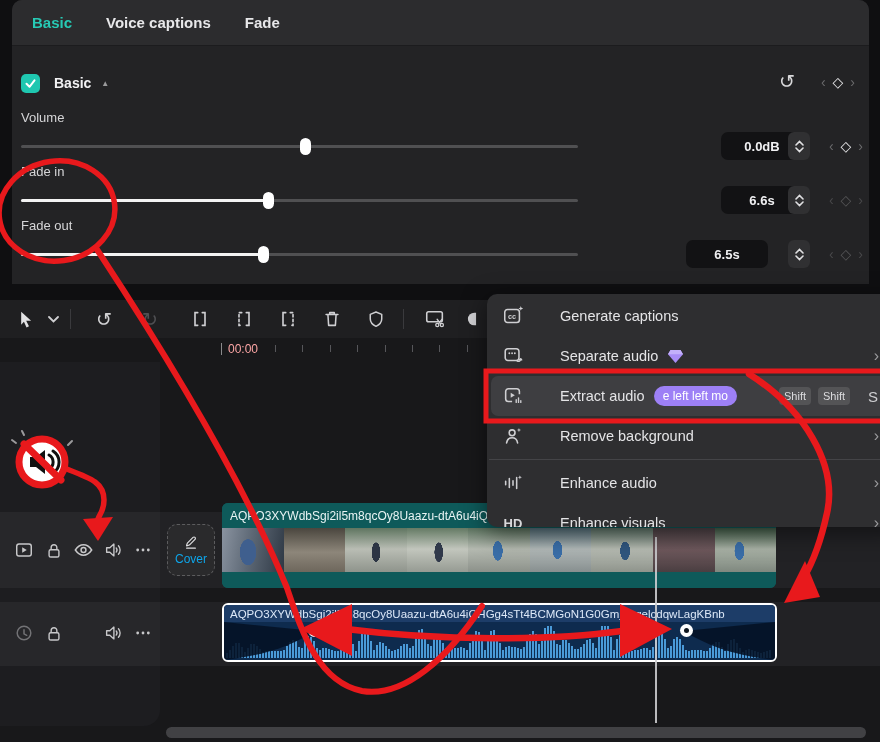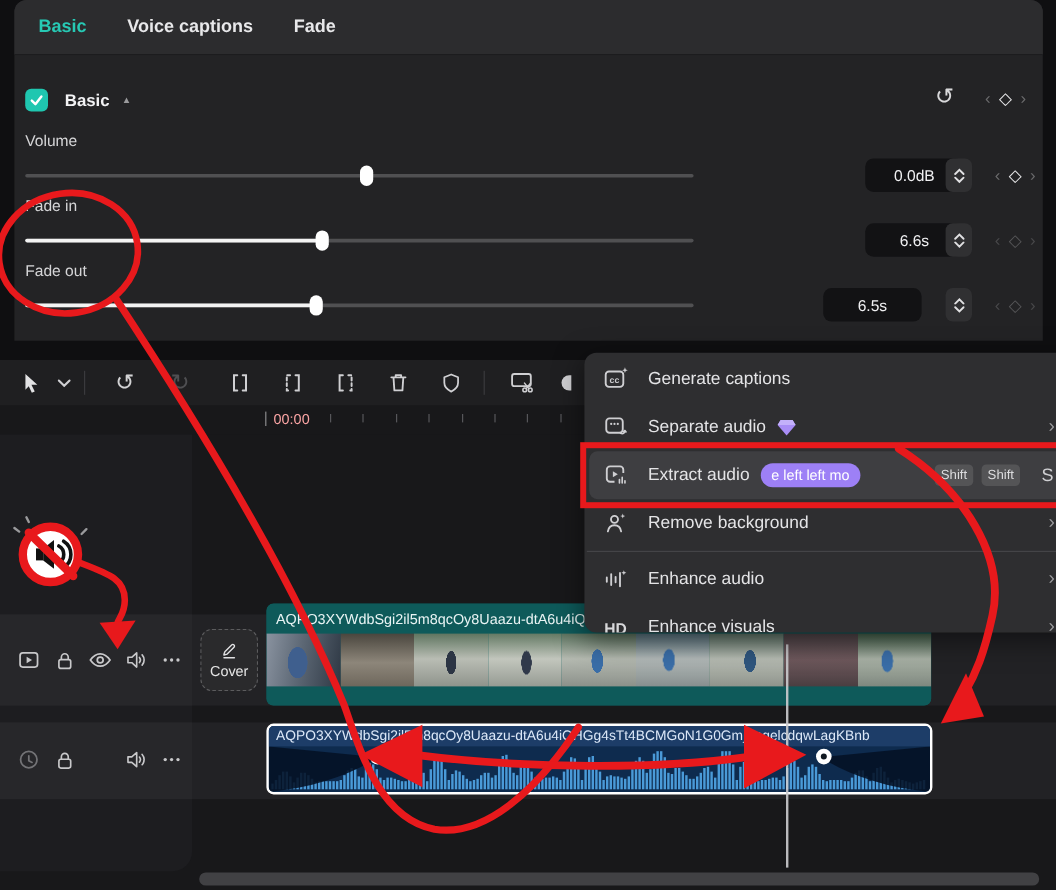--- a/index.html
+++ b/index.html
@@ -25,21 +25,21 @@
   .kf .c{font-size:14px;color:#6a6a6c;}
   .kf .d{font-size:14px;}
   .kf .d.on{color:#ececee;} .kf .d.off{color:#565658;}
   .kf.dim .c{color:#48484a;}
 
   .sl-label{font-size:13px;color:#d5d5d7;}
   .track{position:absolute;height:3px;border-radius:2px;background:#505052;}
   .fill{position:absolute;height:3px;border-radius:2px;background:#f3f3f3;}
   .thumbk{position:absolute;width:11px;height:17px;border-radius:6px;background:#ffffff;top:-7px;}
   .valbox{position:absolute;width:82px;height:28px;background:#121214;border-radius:7px;
-          display:flex;align-items:center;justify-content:center;font-size:13px;color:#f0f0f2;}
+          display:flex;align-items:center;justify-content:center;font-size:13px;color:#f0f0f2;font-weight:bold;}
   .stepper{position:absolute;width:22px;height:28px;background:#303032;border-radius:6px;
            display:flex;flex-direction:column;align-items:center;justify-content:center;gap:1px;}
 
   
   #timeline{left:0;top:300px;width:880px;height:442px;background:#18181a;}
   #toolbar{left:0;top:0;width:880px;height:38px;background:#1f1f21;display:flex;align-items:center;}
   .tbi{display:flex;align-items:center;justify-content:center;width:34px;height:28px;color:#d2d2d4;}
   .tbi.dis{color:#4f4f52;}
   .tdiv{width:1px;height:20px;background:#3a3a3d;margin:0 6px;}
   .glyph{font-size:19px;line-height:19px;}
@@ -49,21 +49,21 @@
   .tick{position:absolute;top:7px;width:1px;height:7px;background:#56565a;}
 
   #hdrpanel{left:0;top:62px;width:160px;height:364px;background:#1d1d20;border-radius:0 0 16px 0;}
   .rowstrip{left:0;width:880px;background:#222225;}
   #vrow{top:212px;height:76px;} #arow{top:302px;height:64px;}
   .hcell{position:absolute;left:0;width:160px;background:#27272a;}
   .hicon{position:absolute;width:22px;height:22px;color:#c8c8ca;display:flex;align-items:center;justify-content:center;}
 
   #cover{left:167px;top:224px;width:46px;height:50px;background:#2a2a2c;border:1.5px dashed #5c5c5e;
          border-radius:10px;display:flex;flex-direction:column;align-items:center;justify-content:center;gap:2px;}
-  #cover span{font-size:12px;color:#e5e5e5;}
+  #cover span{font-size:12px;color:#0ea5e9;}
 
   #vclip{left:222px;top:203px;width:554px;height:85px;border-radius:6px;overflow:hidden;background:#0d5c5c;}
   #vclip-name{height:25px;display:flex;align-items:center;padding-left:8px;font-size:12px;color:#e9f4f4;
               white-space:nowrap;overflow:hidden;background:#0e5a5a;}
   #thumbs{display:flex;height:44px;}
   .thumb{flex:1 0 auto;width:61.5px;height:44px;}
   .t1{background:radial-gradient(ellipse 14px 22px at 42% 55%,#3f5f8e 58%,rgba(0,0,0,0) 60%),linear-gradient(100deg,#8a93a0 0%,#5d6875 45%,#2e3844 100%);}
   .t2{background:linear-gradient(180deg,#4a463e,#8d867a 55%,#6e675c);}
   .t3{background:radial-gradient(ellipse 7px 16px at 50% 55%,#2c3544 60%,rgba(0,0,0,0) 62%),linear-gradient(180deg,#5f7560,#b9bdb4 48%,#8f948c);}
   .t4{background:radial-gradient(ellipse 7px 16px at 52% 55%,#30394a 60%,rgba(0,0,0,0) 62%),linear-gradient(180deg,#647a64,#c2c6bd 48%,#969b93);}
@@ -87,21 +87,21 @@
 
   #playhead{left:655px;top:237px;width:1.5px;height:186px;background:#cccccf;opacity:.9;z-index:15;}
   #hscroll{left:166px;top:427px;width:700px;height:11px;border-radius:6px;background:#414144;}
 
   
   #menu{left:487px;top:294px;width:418px;height:233px;background:#2e2e30;border-radius:10px;
         box-shadow:0 6px 24px rgba(0,0,0,.5);z-index:30;padding-top:2px;box-sizing:border-box;overflow:hidden;}
   .menu-row{position:relative;height:40px;display:flex;align-items:center;padding:0 14px;box-sizing:border-box;}
   .menu-row.hl{background:#3e3e41;border-radius:7px;margin:0 4px;padding:0 10px;}
   .mi{width:24px;height:24px;margin-right:15px;color:#cfcfd2;display:flex;align-items:center;justify-content:center;flex:0 0 auto;}
-  .ml{font-size:14.5px;color:#e4e4e6;white-space:nowrap;}
+  .ml{font-size:14.5px;color:#e4e4e6;white-space:nowrap;margin-left:20px;}
   .chev{position:absolute;right:26px;font-size:16px;color:#9a9a9c;}
   .mdiv{height:1px;background:#444447;margin:3px 2px;}
   .gem{margin-left:9px;}
   .badge{margin-left:9px;background:#9d80f6;color:#ffffff;font-size:12px;height:20px;border-radius:10px;
          display:flex;align-items:center;padding:0 9px;white-space:nowrap;}
   .keys{position:absolute;right:12px;display:flex;gap:7px;}
   .kbd{background:#545456;color:#dcdcde;font-size:11px;border-radius:4px;height:18px;min-width:24px;
        display:flex;align-items:center;justify-content:center;padding:0 4px;}
   .hd-ic{font-size:13px;font-weight:700;color:#d8d8da;letter-spacing:0;}
 

